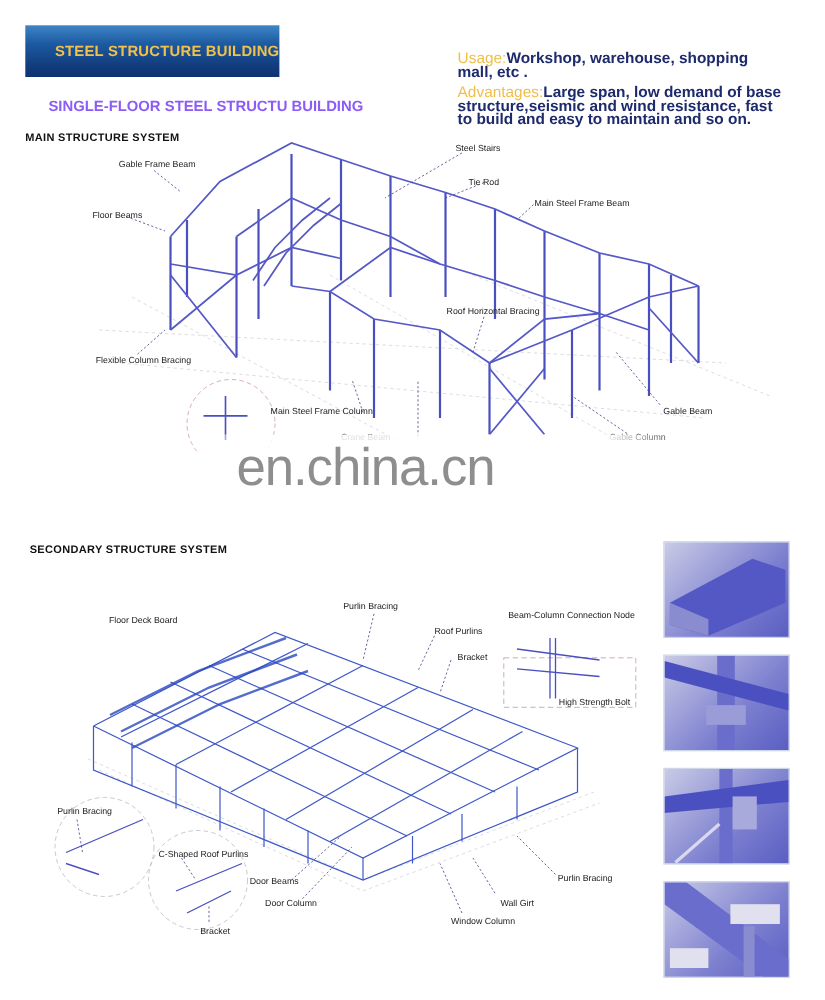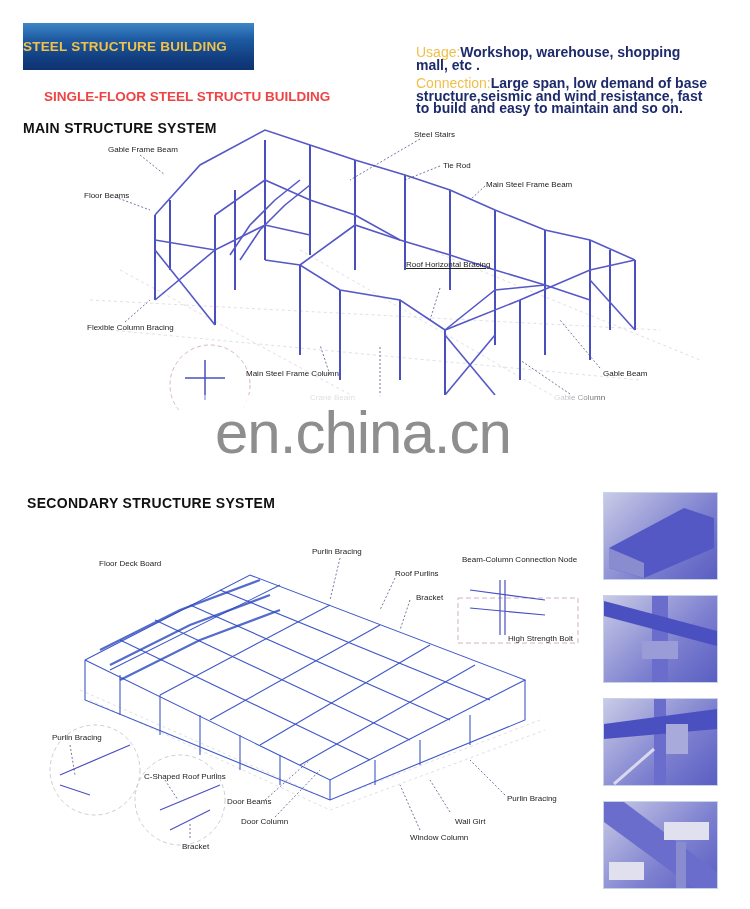--- a/index.html
+++ b/index.html
@@ -1,41 +1,41 @@
 <!DOCTYPE html>
 <html><head>
 <meta charset="utf-8">
 <style>
   html,body{margin:0;padding:0;background:#fff;}
   body{width:750px;height:909px;position:relative;overflow:hidden;font-family:"Liberation Sans",sans-serif;}
   .abs{position:absolute;}
-  .banner{left:23px;top:23px;width:231px;height:47px;background:linear-gradient(#3f86c6 0%,#1d5aa2 35%,#123e80 75%,#0e3272 100%);display:flex;align-items:center;justify-content:flex-start;}
+  .banner{left:23px;top:23px;width:231px;height:47px;background:linear-gradient(#3f86c6 0%,#1d5aa2 35%,#123e80 75%,#0e3272 100%);display:flex;align-items:center;justify-content:flex-end;}
   .banner span{color:#f1c14a;font-weight:bold;font-size:13.5px;letter-spacing:0.2px;}
-  .subtitle{left:44px;top:89px;color:#ef4444;font-weight:bold;font-size:13.5px;}
+  .subtitle{left:44px;top:89px;color:#8b5cf6;font-weight:bold;font-size:13.5px;}
   .info{left:416px;top:46px;width:300px;font-weight:bold;font-size:14px;line-height:12.5px;color:#1d2a6b;}
   .info .k{color:#f0bf4a;font-weight:normal;}
   .info p{margin:0 0 6px 0;}
-  .sect{font-weight:bold;font-size:14px;color:#111;letter-spacing:0.3px;}
+  .sect{font-weight:bold;font-size:10px;color:#111;letter-spacing:0.3px;}
   .lbl{font-size:8px;color:#222;white-space:nowrap;}
   svg{position:absolute;}
-  .watermark{left:215px;top:398px;font-size:60px;color:#8e8e8e;letter-spacing:-1px;}
+  .watermark{left:215px;top:398px;font-size:48px;color:#8e8e8e;letter-spacing:-1px;}
   .wm-band{left:165px;top:395px;width:460px;height:40px;background:linear-gradient(90deg,rgba(255,255,255,0),rgba(255,255,255,.85) 15%,rgba(255,255,255,.85) 85%,rgba(255,255,255,0));}
   .thumb{left:603px;width:113px;height:86px;border:1px solid #c7d3e6;background:linear-gradient(135deg,#c9cbe6,#7d80cf 60%,#5a5ec2);overflow:hidden;}
 </style>
 </head>
 <body>
 
 <div class="abs banner">
   <span>STEEL STRUCTURE BUILDING</span>
 </div>
 <div class="abs subtitle">SINGLE-FLOOR STEEL STRUCTU BUILDING</div>
 
 <div class="abs info">
   <p><span class="k">Usage:</span><span>Workshop, warehouse, shopping mall, etc .</span></p>
-  <p><span class="k">Connection:</span><span>Large span, low demand of base structure,seismic and wind resistance, fast to build and easy to maintain and so on.</span></p>
+  <p><span class="k">Advantages:</span><span>Large span, low demand of base structure,seismic and wind resistance, fast to build and easy to maintain and so on.</span></p>
 </div>
 
 <div class="abs sect" style="left:23px;top:120px;">MAIN  STRUCTURE  SYSTEM</div>
 
 <svg style="left:0;top:120px;" width="750" height="290" viewBox="0 120 750 290">
   <g stroke="#c9c9d6" stroke-width="0.6" stroke-dasharray="3,3" fill="none">
     <line x1="90" y1="300" x2="660" y2="330"></line>
       <line x1="110" y1="330" x2="640" y2="380"></line>
     <line x1="120" y1="270" x2="360" y2="400"></line>
       <line x1="300" y1="250" x2="560" y2="400"></line>
@@ -98,23 +98,23 @@
   <g stroke="#4a4fc0" stroke-width="1.5">
       <line x1="205" y1="360" x2="205" y2="400"></line>
       <line x1="185" y1="378" x2="225" y2="378"></line>
     </g>
 </svg>
 
 <div class="abs lbl" style="left:108px;top:145px;">Gable Frame Beam</div>
 <div class="abs lbl" style="left:84px;top:191px;">Floor Beams</div>
 <div class="abs lbl" style="left:87px;top:323px;">Flexible Column Bracing</div>
 <div class="abs lbl" style="left:414px;top:130px;">Steel Stairs</div>
-<div class="abs lbl" style="left:443px;top:161px;">Tie Rod</div>
+<div class="abs lbl" style="left:426px;top:161px;">Tie Rod</div>
 <div class="abs lbl" style="left:486px;top:180px;">Main Steel Frame Beam</div>
-<div class="abs lbl" style="left:406px;top:260px;text-decoration:underline;">Roof Horizontal Bracing</div>
+<div class="abs lbl" style="left:406px;top:278px;">Roof Horizontal Bracing</div>
 <div class="abs lbl" style="left:246px;top:369px;">Main Steel Frame Column</div>
 <div class="abs lbl" style="left:310px;top:393px;">Crane Beam</div>
 <div class="abs lbl" style="left:603px;top:369px;">Gable Beam</div>
 <div class="abs lbl" style="left:554px;top:393px;">Gable Column</div>
 
 <div class="abs wm-band"></div>
 <div class="abs watermark">en.china.cn</div>
 
 <div class="abs sect" style="left:27px;top:495px;">SECONDARY STRUCTURE  SYSTEM</div>
 

